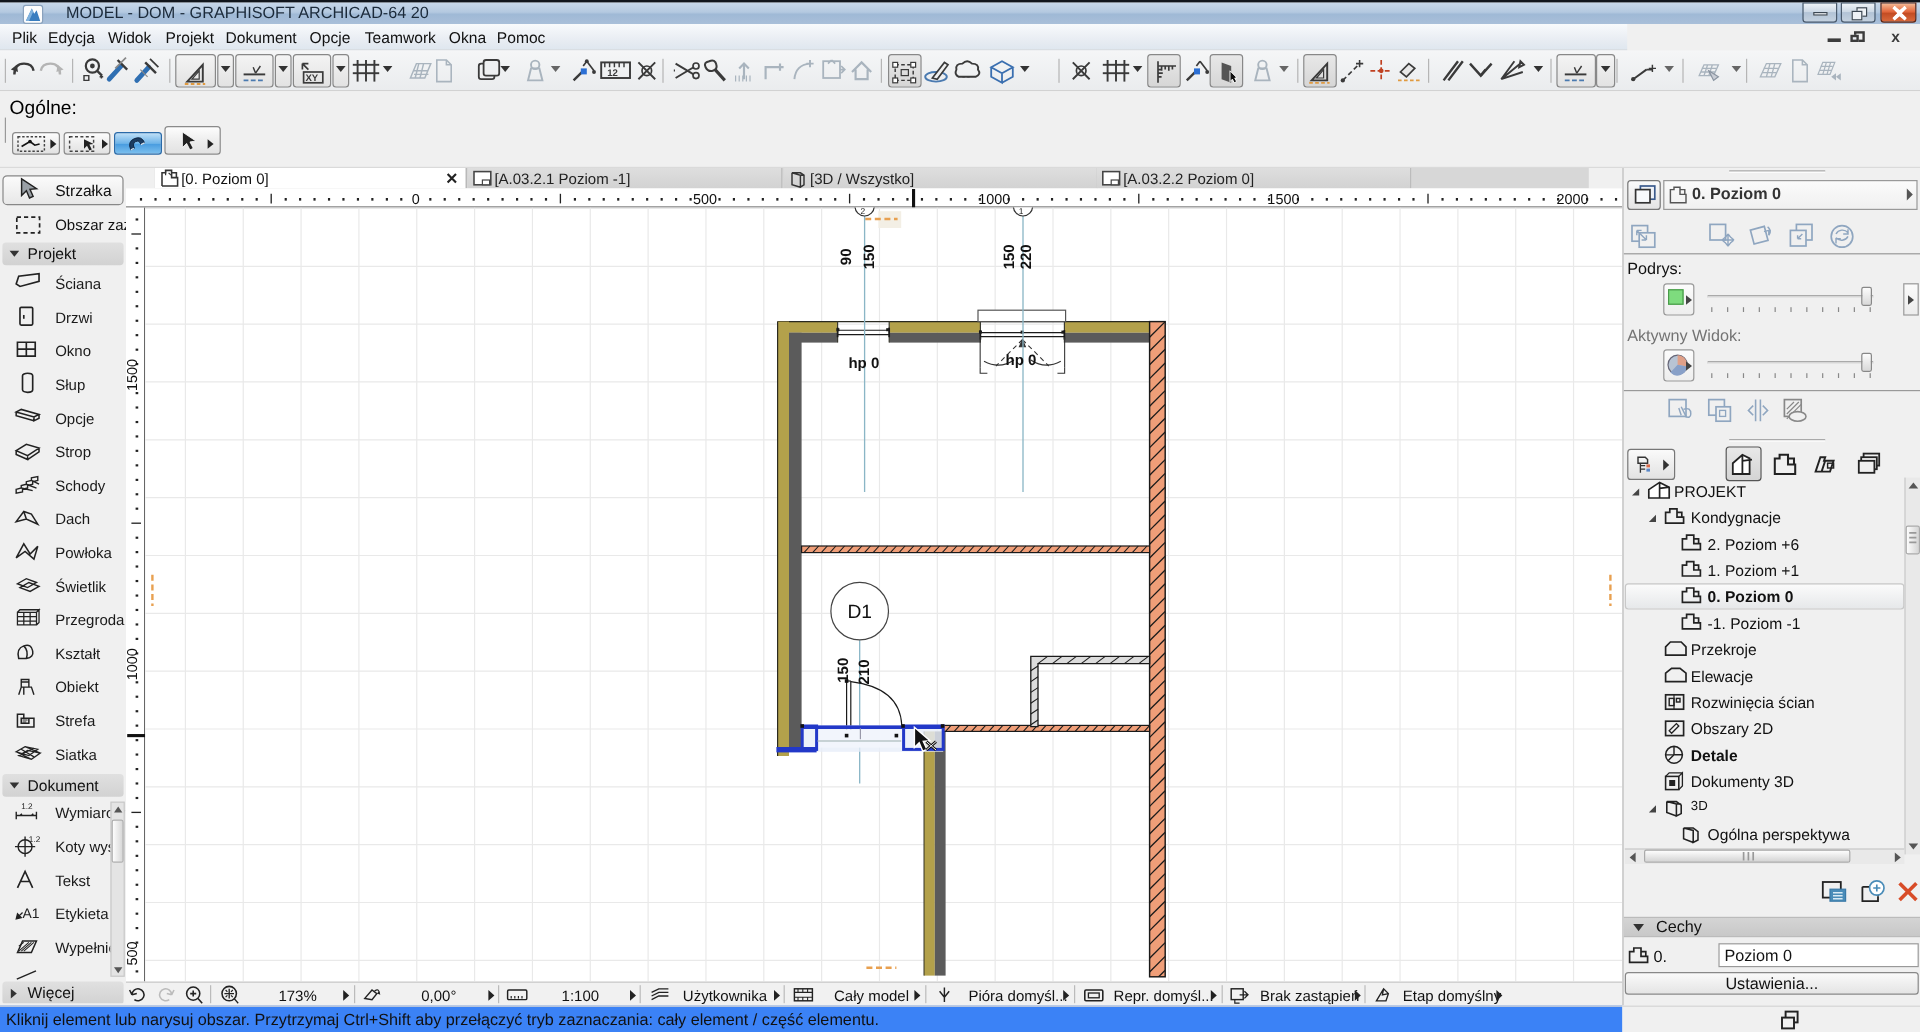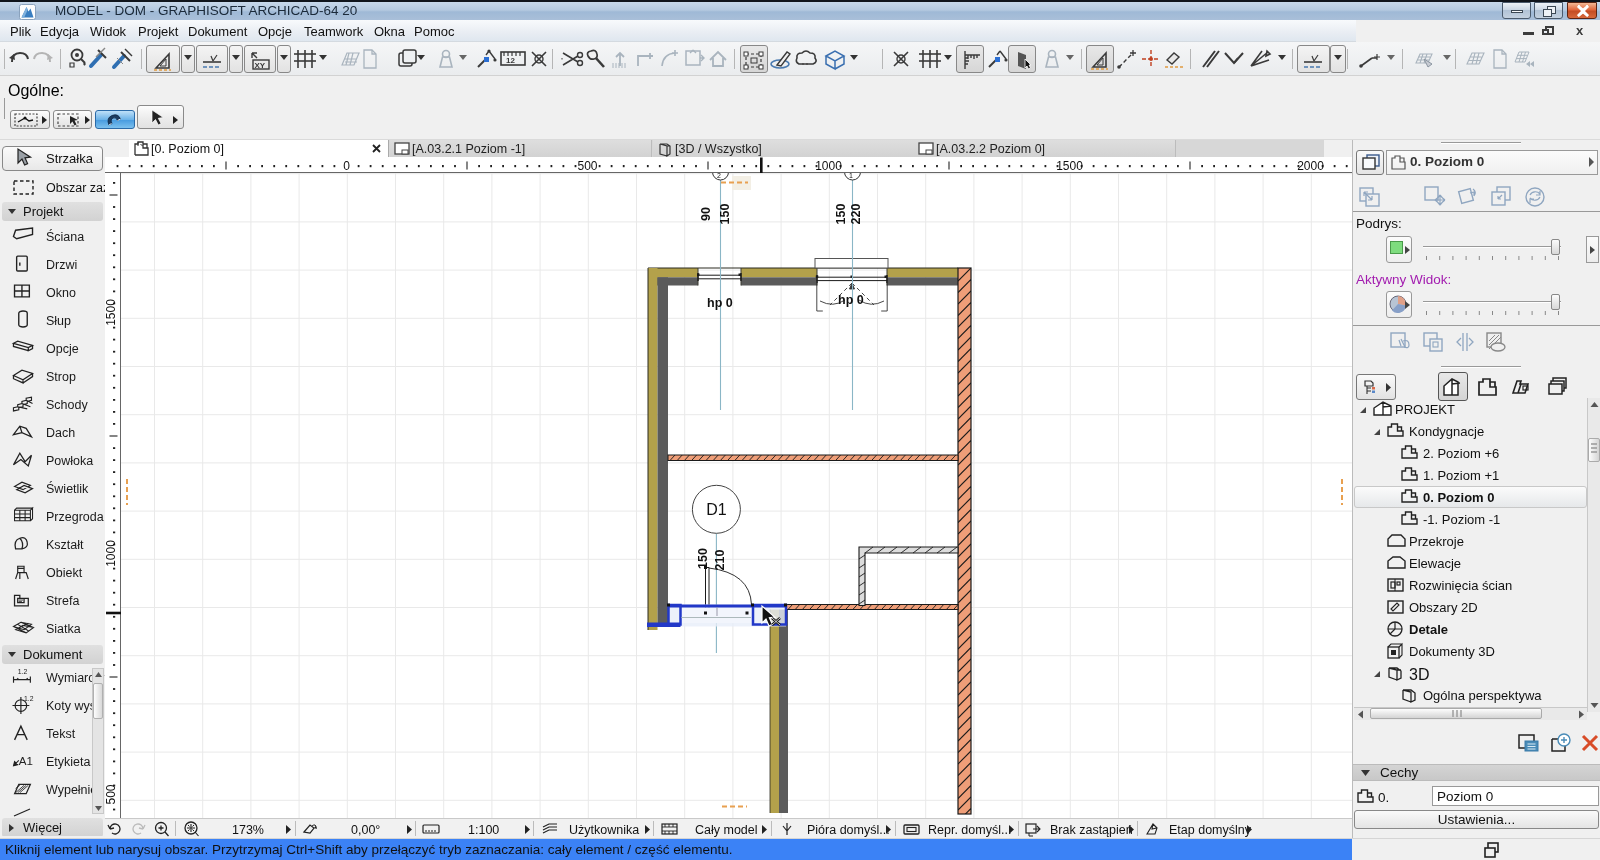--- a/index.html
+++ b/index.html
@@ -1135,21 +1135,21 @@
       <rect x="82.2" y="0" width="1" height="4" fill="#888"></rect>
       <rect x="95.4" y="0" width="1" height="4" fill="#888"></rect>
       <rect x="108.6" y="0" width="1" height="4" fill="#888"></rect>
       <rect x="121.8" y="0" width="1" height="4" fill="#888"></rect>
       <rect x="135.0" y="0" width="1" height="4" fill="#888"></rect>
     </svg>
 <div class="abs" style="left:233px;top:96px;width:13px;height:27px;border:1px solid #999;background:linear-gradient(#fbfbfb,#ececec)"></div>
 <svg style="left:237px;top:106px" width="6" height="8">
       <path d="M0 0 l5 4 l-5 4 Z" fill="#444"></path>
     </svg>
-<div class="abs" style="left:3px;top:132px;font-size:13.5px;color:#a21caf">Aktywny Widok:</div>
+<div class="abs" style="left:3px;top:132px;font-size:13.5px;color:#737373">Aktywny Widok:</div>
 <div class="abs" style="left:33px;top:151px;width:26px;height:27px;border:1px solid #999;border-radius:3px;background:linear-gradient(#fcfcfc,#eee)"></div>
 <svg style="left:36px;top:155px" width="18" height="18">
       <circle cx="9" cy="9" r="8" fill="#b8c4d4" stroke="#667"></circle>
       <path d="M9 9 L9 1 A8 8 0 0 1 16.8 10.5 Z" fill="#e0a088"></path>
       <path d="M9 9 L16.8 10.5 A8 8 0 0 1 3 15.5 Z" fill="#88a0c8"></path>
     </svg>
 <svg style="left:52px;top:161px" width="6" height="8">
       <path d="M0 0 l5 4 l-5 4 Z" fill="#444"></path>
     </svg>
 <div class="abs" style="left:70px;top:161px;width:138px;height:2px;background:#999;border-bottom:1px solid #fff"></div>
@@ -1275,21 +1275,21 @@
       <path d="M12 4 l3 -3 v11 l-3 3 M1 4 l3 -3 h11" fill="none" stroke="#222" stroke-width="1.1"></path>
       <rect x="4" y="7" width="5" height="5" fill="#222"></rect>
     </svg>
 <div class="abs" style="left:56px;top:504px;font-size:13px;color:#111;font-weight:normal;white-space:nowrap">Dokumenty 3D</div>
 <svg style="left:21px;top:530px" width="9" height="9">
       <path d="M6 1 v6 h-6 Z" fill="#444"></path>
     </svg>
 <svg style="left:34px;top:525px" width="16" height="16">
       <path d="M2 3 h8 l4 3 v7 l-4 2 V5 Z M2 3 v9 l8 3 M10 5 h4" fill="none" stroke="#222" stroke-width="1.3"></path>
     </svg>
-<div class="abs" style="left:56px;top:526px;font-size:16px;color:#111;font-weight:normal;white-space:nowrap">3D</div>
+<div class="abs" style="left:56px;top:526px;font-size:11px;color:#111;font-weight:normal;white-space:nowrap">3D</div>
 <svg style="left:48px;top:547px" width="16" height="16">
       <path d="M2 3 h8 l4 3 v7 l-4 2 V5 Z M2 3 v9 l8 3" fill="none" stroke="#222" stroke-width="1.3"></path>
     </svg>
 <div class="abs" style="left:70px;top:548px;font-size:13px;color:#111;font-weight:normal;white-space:nowrap">Ogólna perspektywa</div>
 <div class="abs" style="left:234px;top:258px;width:14px;height:314px;background:#e9e9e9;border-left:1px solid #c8c8c8"></div>
 <svg style="left:237px;top:261px" width="9" height="8">
       <path d="M4.5 1 L8.5 6 H0.5 Z" fill="#555"></path>
     </svg>
 <div class="abs" style="left:235px;top:298px;width:12px;height:24px;background:linear-gradient(90deg,#fdfdfd,#d4d4d4);border:1px solid #aaa;border-radius:2px"></div>
 <svg style="left:238px;top:302px" width="7" height="16">

